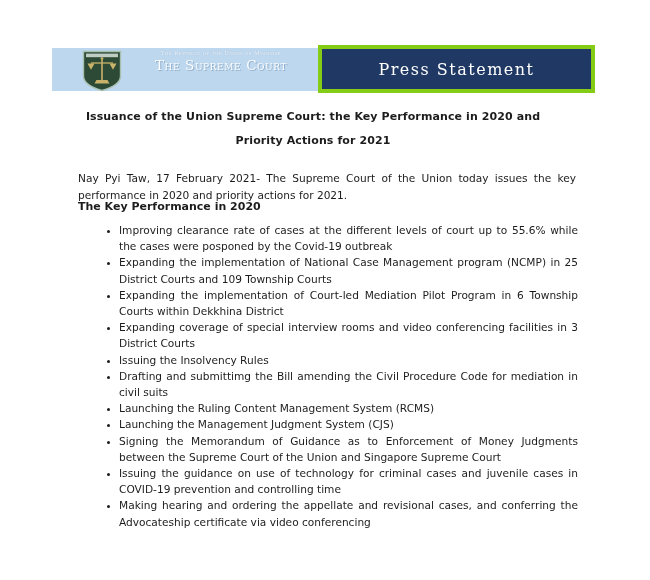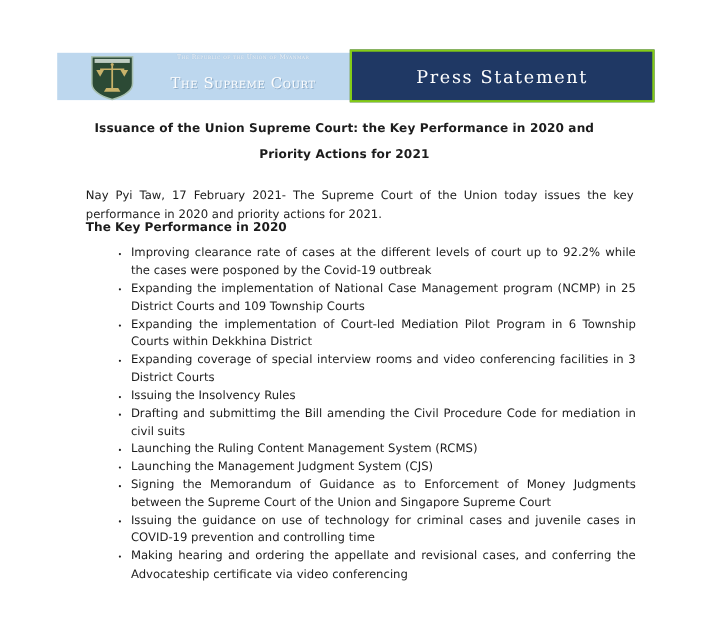--- a/index.html
+++ b/index.html
@@ -32,32 +32,32 @@
     text-align:center;line-height:1.05;
     font-family:"DejaVu Serif",serif;
   }
   .republic-line{
     font-size:5.5px;letter-spacing:.4px;color:#f2f6fa;
     font-variant:small-caps;white-space:nowrap;
     text-shadow:0 0 1px rgba(120,150,180,.6);
   }
   .court-name{
     font-size:13.5px;color:#fdfdfd;font-variant:small-caps;
-    letter-spacing:.6px;white-space:nowrap;margin-top:12px;
+    letter-spacing:.6px;white-space:nowrap;margin-top:1px;
     text-shadow:1px 1px 0 rgba(130,160,190,.75);
   }
   .court-subname{
     font-size:9.5px;color:#f4f8fc;font-style:italic;font-variant:small-caps;
     letter-spacing:.5px;white-space:nowrap;
     text-shadow:1px 1px 0 rgba(130,160,190,.7);
   }
   .banner-navy{
     position:absolute;left:318px;top:45px;width:277px;height:48px;
     background:var(--banner-navy);
-    border:2px solid #84cc16;
+    border:4px solid #84cc16;
     display:flex;align-items:center;justify-content:center;
   }
   .banner-label{
     font-family:"DejaVu Serif",serif;
     font-size:16px;color:#ffffff;letter-spacing:1.5px;
   }
 
   
   .doc-title{
     position:absolute;left:0;width:626px;text-align:center;
@@ -112,21 +112,21 @@
 </div>
 
 <div class="doc-title line1">Issuance of the Union Supreme Court: the Key Performance in 2020 and</div>
 <div class="doc-title line2">Priority Actions for 2021</div>
 
 <p class="intro">Nay Pyi Taw, 17 February 2021- The Supreme Court of the Union today issues the key performance in 2020 and priority actions for 2021.</p>
 
 <div class="section-heading">The Key Performance in 2020</div>
 
 <ul class="bullet-list">
-  <li>Improving clearance rate of cases at the different levels of court up to 92.2% while the cases were posponed by the Covid-19 outbreak</li>
+  <li>Improving clearance rate of cases at the different levels of court up to 55.6% while the cases were posponed by the Covid-19 outbreak</li>
   <li>Expanding the implementation of National Case Management program (NCMP) in 25 District Courts and 109 Township Courts</li>
   <li>Expanding the implementation of Court-led Mediation Pilot Program in 6 Township Courts within Dekkhina District</li>
   <li>Expanding coverage of special interview rooms and video conferencing facilities in 3 District Courts</li>
   <li>Issuing the Insolvency Rules</li>
   <li>Drafting and submittimg the Bill amending the Civil Procedure Code for mediation in civil suits</li>
   <li>Launching the Ruling Content Management System (RCMS)</li>
   <li>Launching the Management Judgment System (CJS)</li>
   <li>Signing the Memorandum of Guidance as to Enforcement of Money Judgments between the Supreme Court of the Union and Singapore Supreme Court</li>
   <li>Issuing the guidance on use of technology for criminal cases and juvenile cases in COVID-19 prevention and controlling time</li>
   <li>Making hearing and ordering the appellate and revisional cases, and conferring the Advocateship certificate via video conferencing</li>

